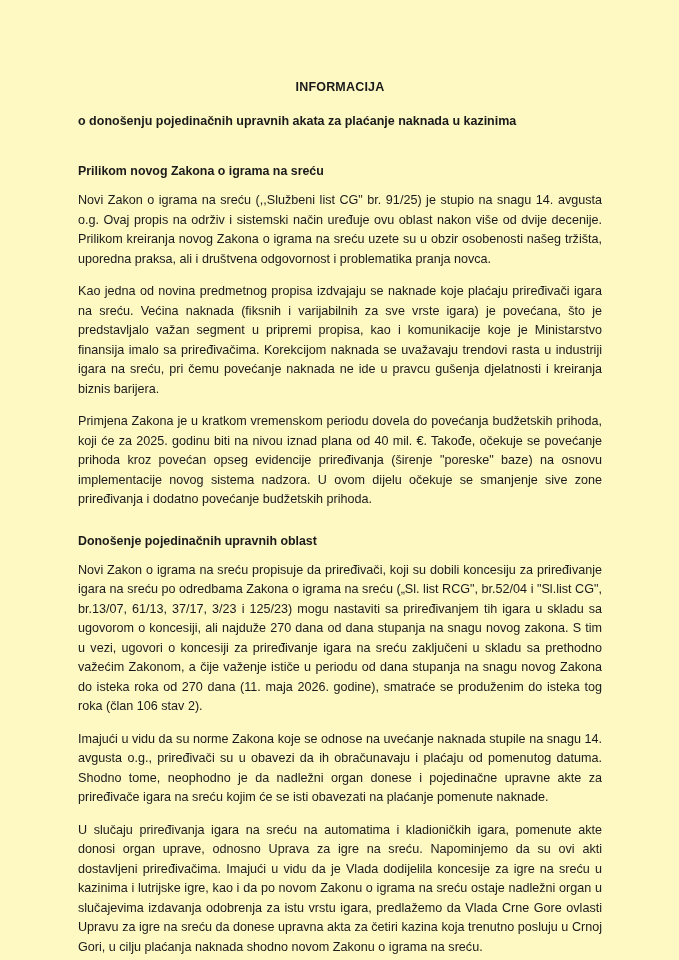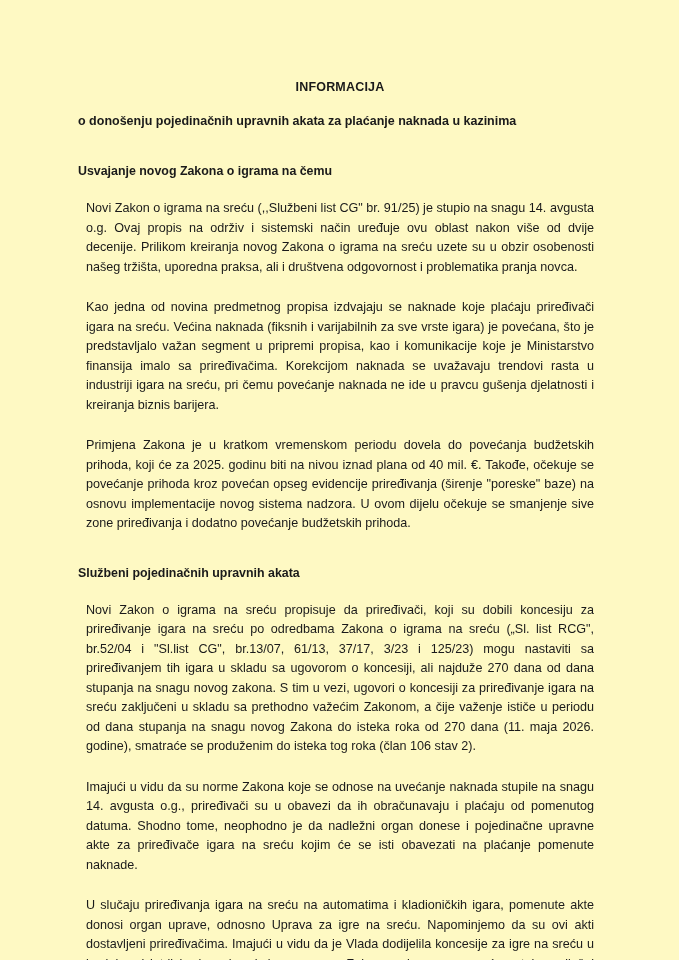--- a/index.html
+++ b/index.html
@@ -42,21 +42,21 @@
     font-weight: bold;
     font-size: 12.4px;
     margin: 0;
     padding-top: 36px;
     padding-bottom: 2px;
   }
   .section-heading.tight {
     padding-top: 24px;
   }
   p.body-text {
-    margin: 8px;
+    margin: 0;
     padding-top: 13px;
     font-size: 12.6px;
     line-height: 19.5px;
     text-align: justify;
     text-justify: inter-word;
     hyphens: none;
   }
   p.body-text.first-after-heading {
     padding-top: 11px;
   }
@@ -64,31 +64,31 @@
 </head>
 <body>
 
 <div class="page">
 
   <h1 class="doc-title">INFORMACIJA</h1>
 
   <h2 class="doc-subtitle">o donošenju pojedinačnih upravnih akata za plaćanje naknada u kazinima</h2>
 
   <section>
-    <h3 class="section-heading">Usvajanje novog Zakona o igrama na čemu</h3>
+    <h3 class="section-heading">Prilikom novog Zakona o igrama na sreću</h3>
 
     <p class="body-text first-after-heading">Novi Zakon o igrama na sreću (,,Službeni list CG" br. 91/25) je stupio na snagu 14. avgusta o.g. Ovaj propis na održiv i sistemski način uređuje ovu oblast nakon više od dvije decenije. Prilikom kreiranja novog Zakona o igrama na sreću uzete su u obzir osobenosti našeg tržišta, uporedna praksa, ali i društvena odgovornost i problematika pranja novca.</p>
 
     <p class="body-text">Kao jedna od novina predmetnog propisa izdvajaju se naknade koje plaćaju priređivači igara na sreću. Većina naknada (fiksnih i varijabilnih za sve vrste igara) je povećana, što je predstavljalo važan segment u pripremi propisa, kao i komunikacije koje je Ministarstvo finansija imalo sa priređivačima. Korekcijom naknada se uvažavaju trendovi rasta u industriji igara na sreću, pri čemu povećanje naknada ne ide u pravcu gušenja djelatnosti i kreiranja biznis barijera.</p>
 
     <p class="body-text">Primjena Zakona je u kratkom vremenskom periodu dovela do povećanja budžetskih prihoda, koji će za 2025. godinu biti na nivou iznad plana od 40 mil. €. Takođe, očekuje se povećanje prihoda kroz povećan opseg evidencije priređivanja (širenje "poreske" baze) na osnovu implementacije novog sistema nadzora. U ovom dijelu očekuje se smanjenje sive zone priređivanja i dodatno povećanje budžetskih prihoda.</p>
   </section>
 
   <section>
-    <h3 class="section-heading tight">Službeni pojedinačnih upravnih akata</h3>
+    <h3 class="section-heading tight">Donošenje pojedinačnih upravnih oblast</h3>
 
     <p class="body-text first-after-heading">Novi Zakon o igrama na sreću propisuje da priređivači, koji su dobili koncesiju za priređivanje igara na sreću po odredbama Zakona o igrama na sreću („Sl. list RCG", br.52/04 i "Sl.list CG", br.13/07, 61/13, 37/17, 3/23 i 125/23) mogu nastaviti sa priređivanjem tih igara u skladu sa ugovorom o koncesiji, ali najduže 270 dana od dana stupanja na snagu novog zakona. S tim u vezi, ugovori o koncesiji za priređivanje igara na sreću zaključeni u skladu sa prethodno važećim Zakonom, a čije važenje ističe u periodu od dana stupanja na snagu novog Zakona do isteka roka od 270 dana (11. maja 2026. godine), smatraće se produženim do isteka tog roka (član 106 stav 2).</p>
 
     <p class="body-text">Imajući u vidu da su norme Zakona koje se odnose na uvećanje naknada stupile na snagu 14. avgusta o.g., priređivači su u obavezi da ih obračunavaju i plaćaju od pomenutog datuma. Shodno tome, neophodno je da nadležni organ donese i pojedinačne upravne akte za priređivače igara na sreću kojim će se isti obavezati na plaćanje pomenute naknade.</p>
 
     <p class="body-text">U slučaju priređivanja igara na sreću na automatima i kladioničkih igara, pomenute akte donosi organ uprave, odnosno Uprava za igre na sreću. Napominjemo da su ovi akti dostavljeni priređivačima. Imajući u vidu da je Vlada dodijelila koncesije za igre na sreću u kazinima i lutrijske igre, kao i da po novom Zakonu o igrama na sreću ostaje nadležni organ u slučajevima izdavanja odobrenja za istu vrstu igara, predlažemo da Vlada Crne Gore ovlasti Upravu za igre na sreću da donese upravna akta za četiri kazina koja trenutno posluju u Crnoj Gori, u cilju plaćanja naknada shodno novom Zakonu o igrama na sreću.</p>
 
     <p class="body-text">Ugovorima o koncesiji koji su zaključeni između Vlade Crne Gore sa jedne strane i tri privredna društva sa druge strane (četiri kazina), dodijeljeno je pravo priređivanja igara na sreću u kazinu na period od 10 godina i to za:</p>
 
   </section>

